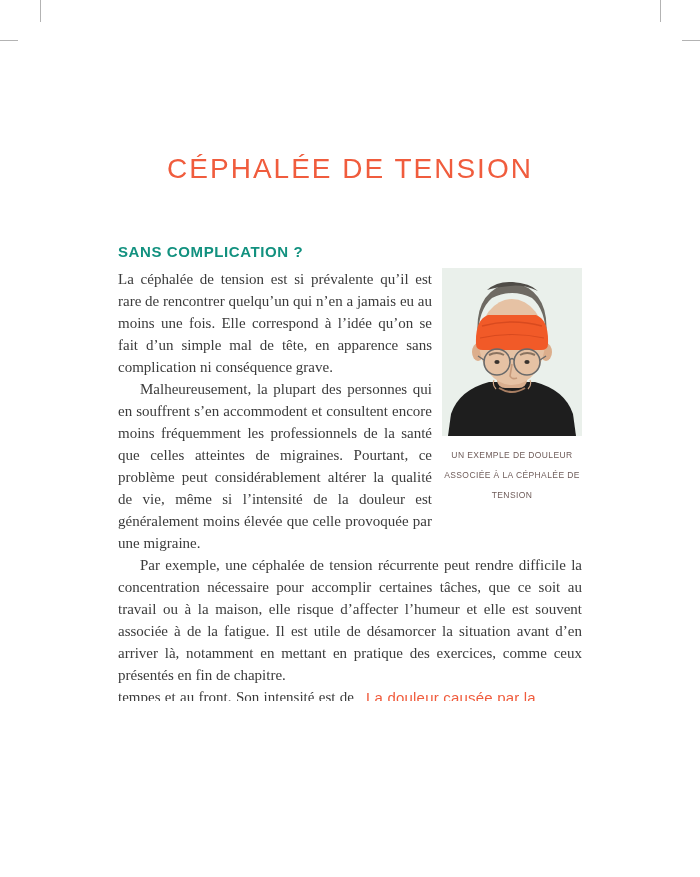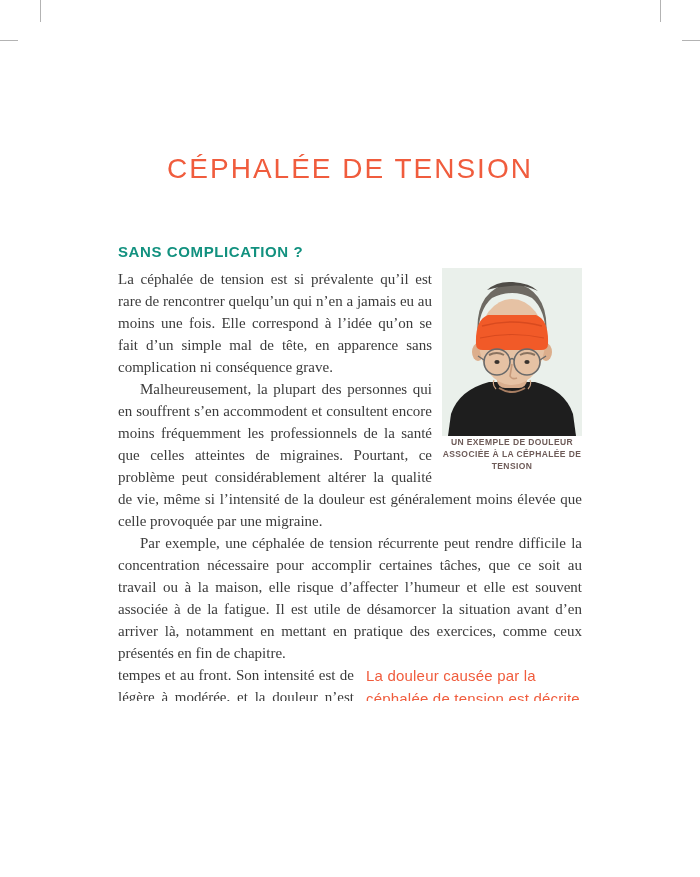--- a/index.html
+++ b/index.html
@@ -58,24 +58,25 @@
     float:right;
     width:140px;
     margin:0 0 10px 10px;
   }
   .photo-frame{
     width:140px;height:168px;
     background:#EAF0EB;
     overflow:hidden;
   }
   .photo-caption{
+    margin-top:9px;
     font-family:"Liberation Sans", sans-serif;
-    font-weight:bold;
+    font-weight:normal;
     font-size:8.5px;
-    line-height:12px;
+    line-height:20px;
     letter-spacing:0.4px;
     text-align:center;
     color:#6E5B58;
   }
   
   .bottom-row{display:flex;align-items:flex-start;}
   .narrow-col{flex:0 0 236px;text-align:justify;}
   .pull-quote{
     flex:1;
     margin-left:12px;

